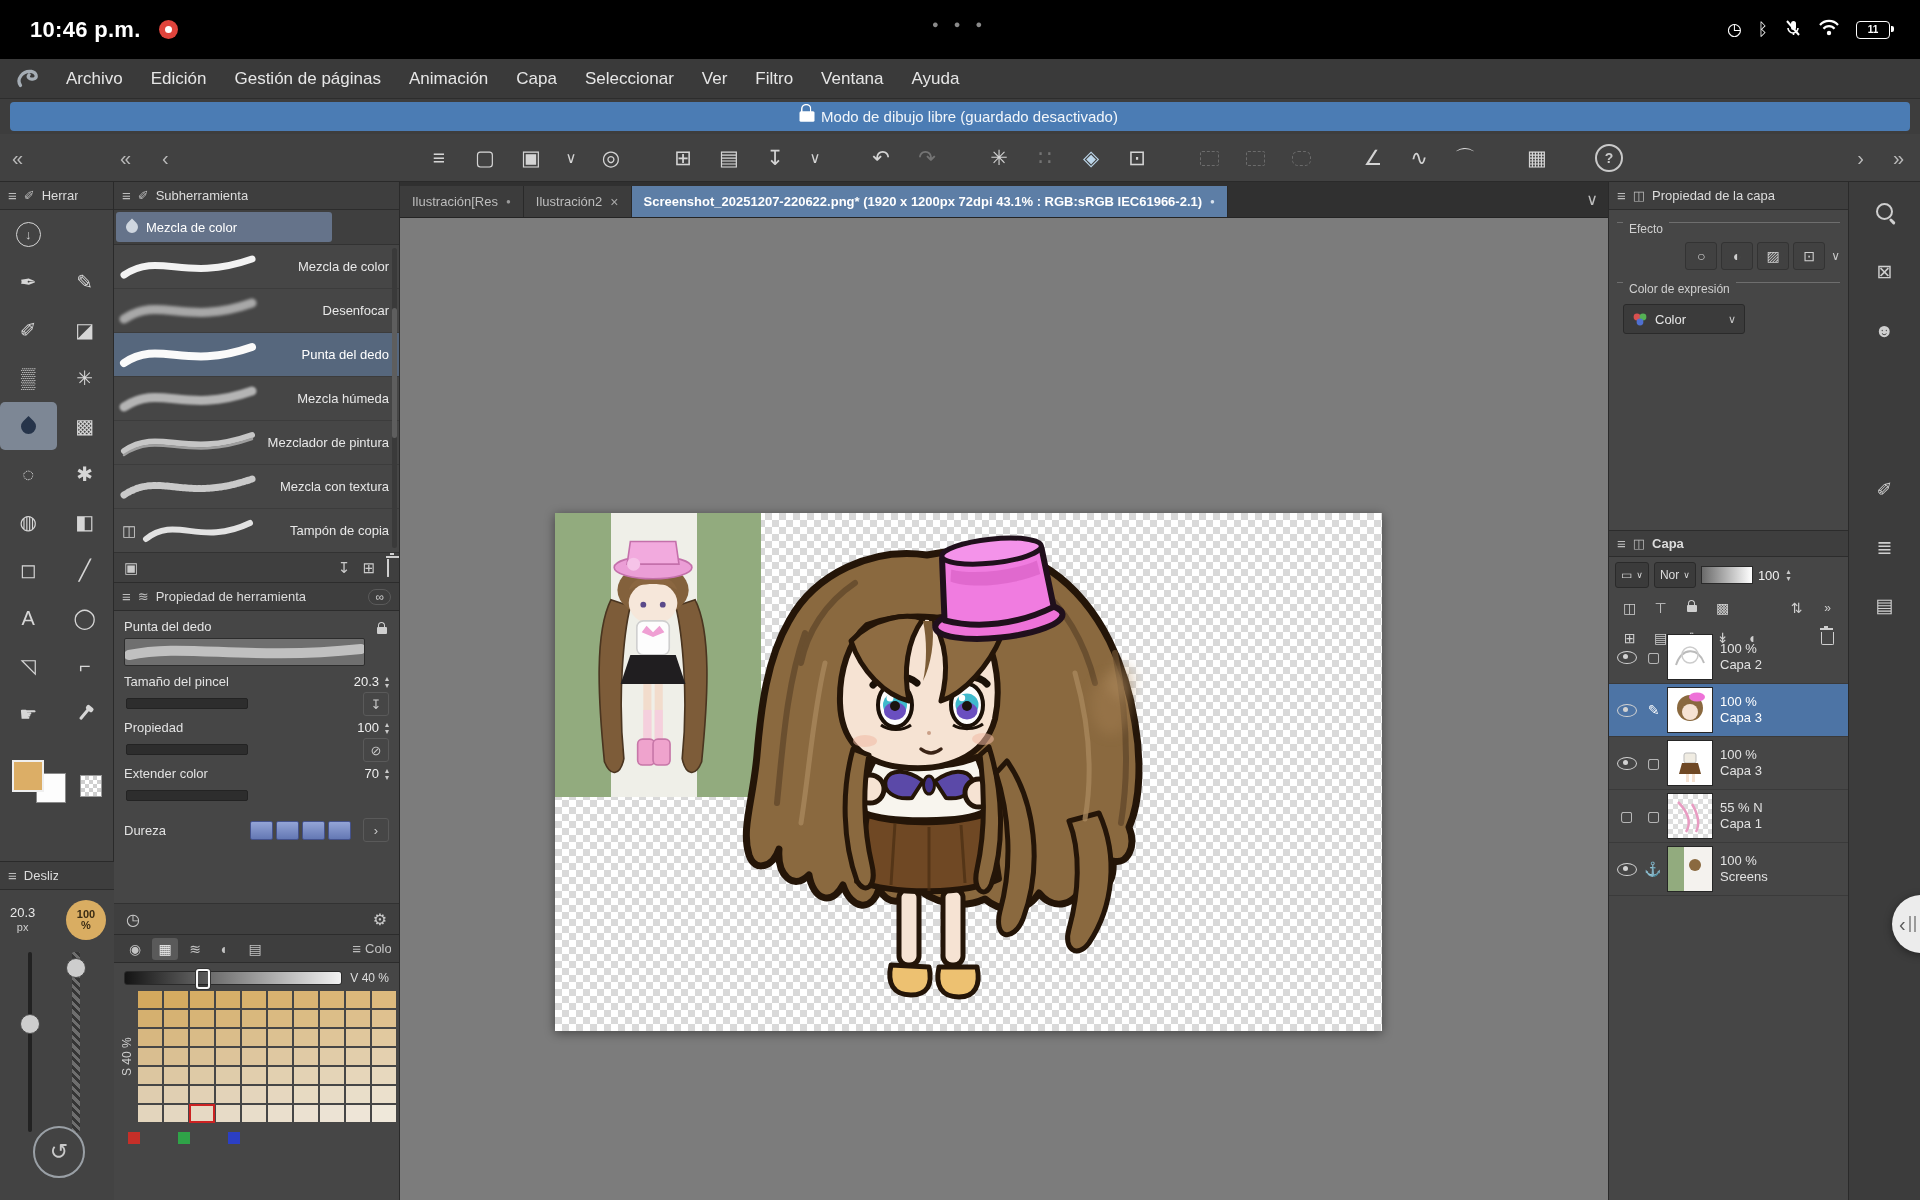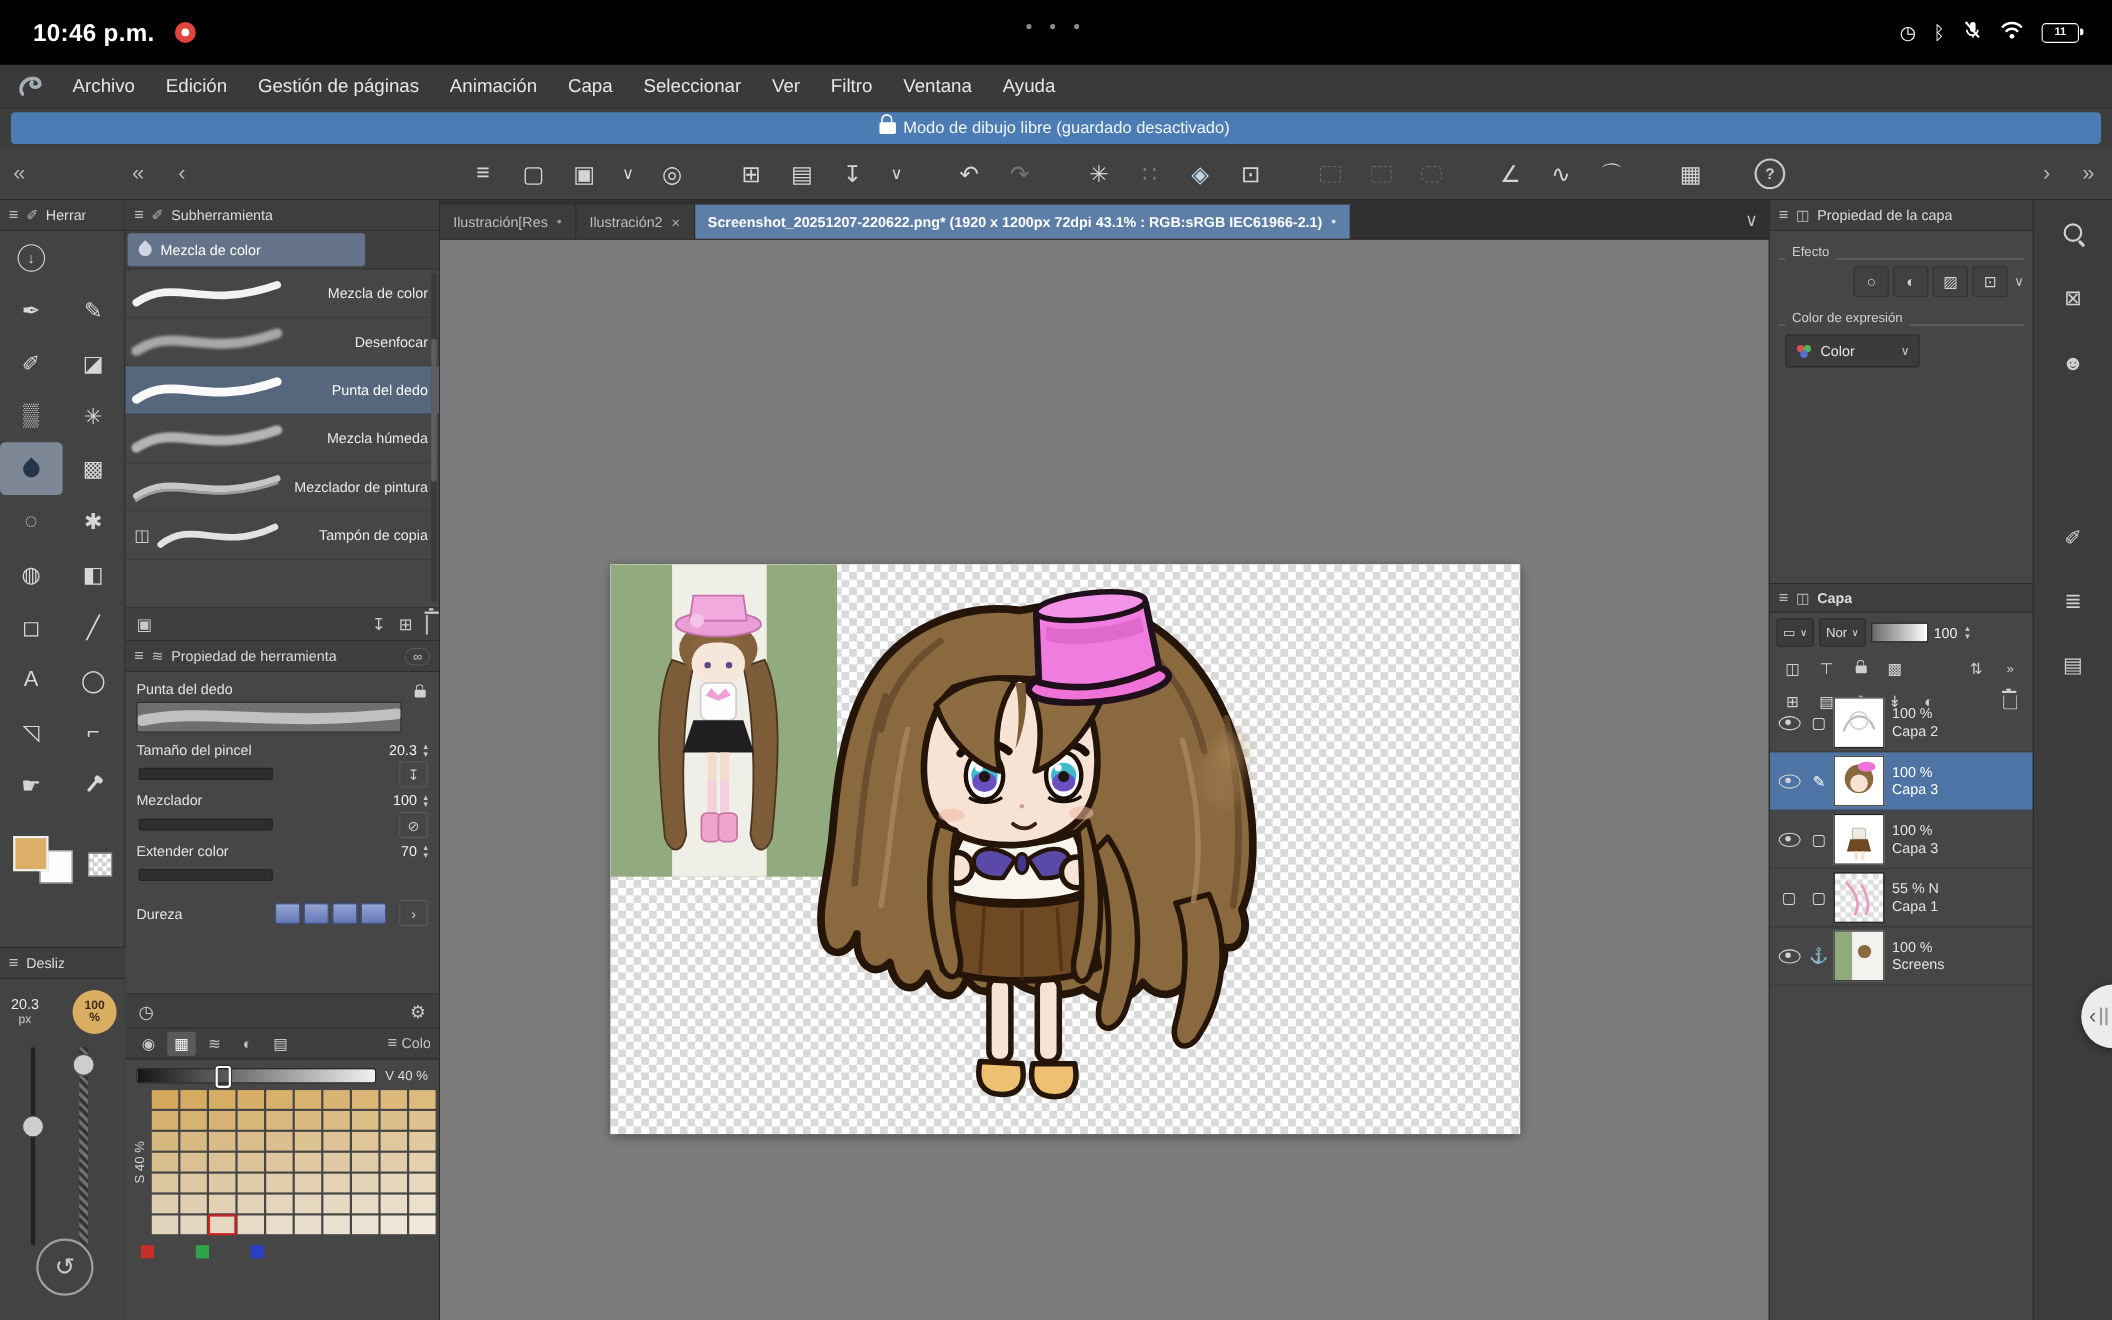--- a/index.html
+++ b/index.html
@@ -157,21 +157,21 @@
   .rgb-row{display:flex;gap:38px;margin:10px 0 0 14px}
   .rgb-row span{width:12px;height:12px;display:inline-block}
 
   
   .canvas-area{position:absolute;left:400px;top:218px;width:1208px;bottom:0;background:#7c7c7c;overflow:hidden}
   .canvas-doc{position:absolute;left:155px;top:295px;width:827px;height:518px;box-shadow:0 2px 10px rgba(0,0,0,.45);background:#fff}
 
   
   .right-panels{position:absolute;left:1608px;top:182px;width:240px;bottom:0;background:#464646;
                 border-left:1px solid #2a2a2a;box-sizing:border-box}
-  .legend{display:flex;align-items:flex-end;gap:6px;color:#cfcfcf;font-size:12px;margin:12px 8px 6px}
+  .legend{display:flex;align-items:flex-start;gap:6px;color:#cfcfcf;font-size:12px;margin:12px 8px 6px}
   .legend::before{content:"";width:6px;height:1px;background:#6e6e6e}
   .legend::after{content:"";flex:1;height:1px;background:#6e6e6e}
   .fx-row{display:flex;justify-content:flex-end;gap:4px;margin:2px 8px 0;align-items:center}
   .fx-btn{width:30px;height:26px;background:#414141;border:1px solid #333;border-radius:3px;display:flex;
           align-items:center;justify-content:center;color:#cfcfcf;font-size:14px}
   .dd{margin:8px 0 0 14px;width:122px;height:30px;background:#3b3b3b;border:1px solid #2a2a2a;border-radius:3px;
       display:flex;align-items:center;gap:7px;padding:0 8px;box-sizing:border-box;color:#e6e6e6;font-size:13px}
   .dd .sp{flex:1}
   .lay-sec{position:absolute;left:0;right:0;top:348px;bottom:0;border-top:1px solid #2c2c2c}
   .blend-row{display:flex;align-items:center;gap:5px;padding:5px 6px;box-sizing:border-box}
@@ -441,20 +441,26 @@
         <span class="st-label">Mezcla húmeda</span>
       </div>
       <div class="st-row">
         <svg class="stroke-svg">
             <path d="M6 26 C 42 2, 66 34, 134 10" fill="none" stroke="#c6c6c6" stroke-width="6" stroke-linecap="round"></path>
             <path d="M6 30 C 42 6, 66 38, 134 14" fill="none" stroke="#9e9e9e" stroke-width="2.5" stroke-linecap="round"></path>
           </svg>
         <span class="st-label">Mezclador de pintura</span>
       </div>
       <div class="st-row">
+        <svg class="stroke-svg">
+            <path d="M6 26 C 42 2, 66 34, 134 10" fill="none" stroke="#c9c9c9" stroke-width="7" stroke-dasharray="2 2.5" stroke-linecap="round"></path>
+          </svg>
+        <span class="st-label">Mezcla con textura</span>
+      </div>
+      <div class="st-row">
         <span style="color:#cfcfcf;font-size:15px;margin:0 4px">◫</span>
         <svg class="stroke-svg" style="width:116px">
             <path d="M6 26 C 36 2, 60 34, 110 10" fill="none" stroke="#e2e2e2" stroke-width="6" stroke-linecap="round"></path>
           </svg>
         <span class="st-label">Tampón de copia</span>
       </div>
       <span class="scrollbar">
           <span class="scroll-thumb"></span>
         </span>
       <div class="st-bottom">
@@ -489,21 +495,21 @@
           <span class="stepper">
               <span>▴</span>
               <span>▾</span>
             </span>
         </div>
         <span class="ptrack"><span class="pfill" style="width:30%"></span></span>
         <span class="prow-side">↧</span>
       </div>
       <div class="prow">
         <div class="prow-line">
-          <span class="prow-label">Mezclador</span>
+          <span class="prow-label">Propiedad</span>
           <span class="prow-val">100</span>
           <span class="stepper">
               <span>▴</span>
               <span>▾</span>
             </span>
         </div>
         <span class="ptrack"><span class="pfill" style="width:100%"></span></span>
         <span class="prow-side">⊘</span>
       </div>
       <div class="prow">

